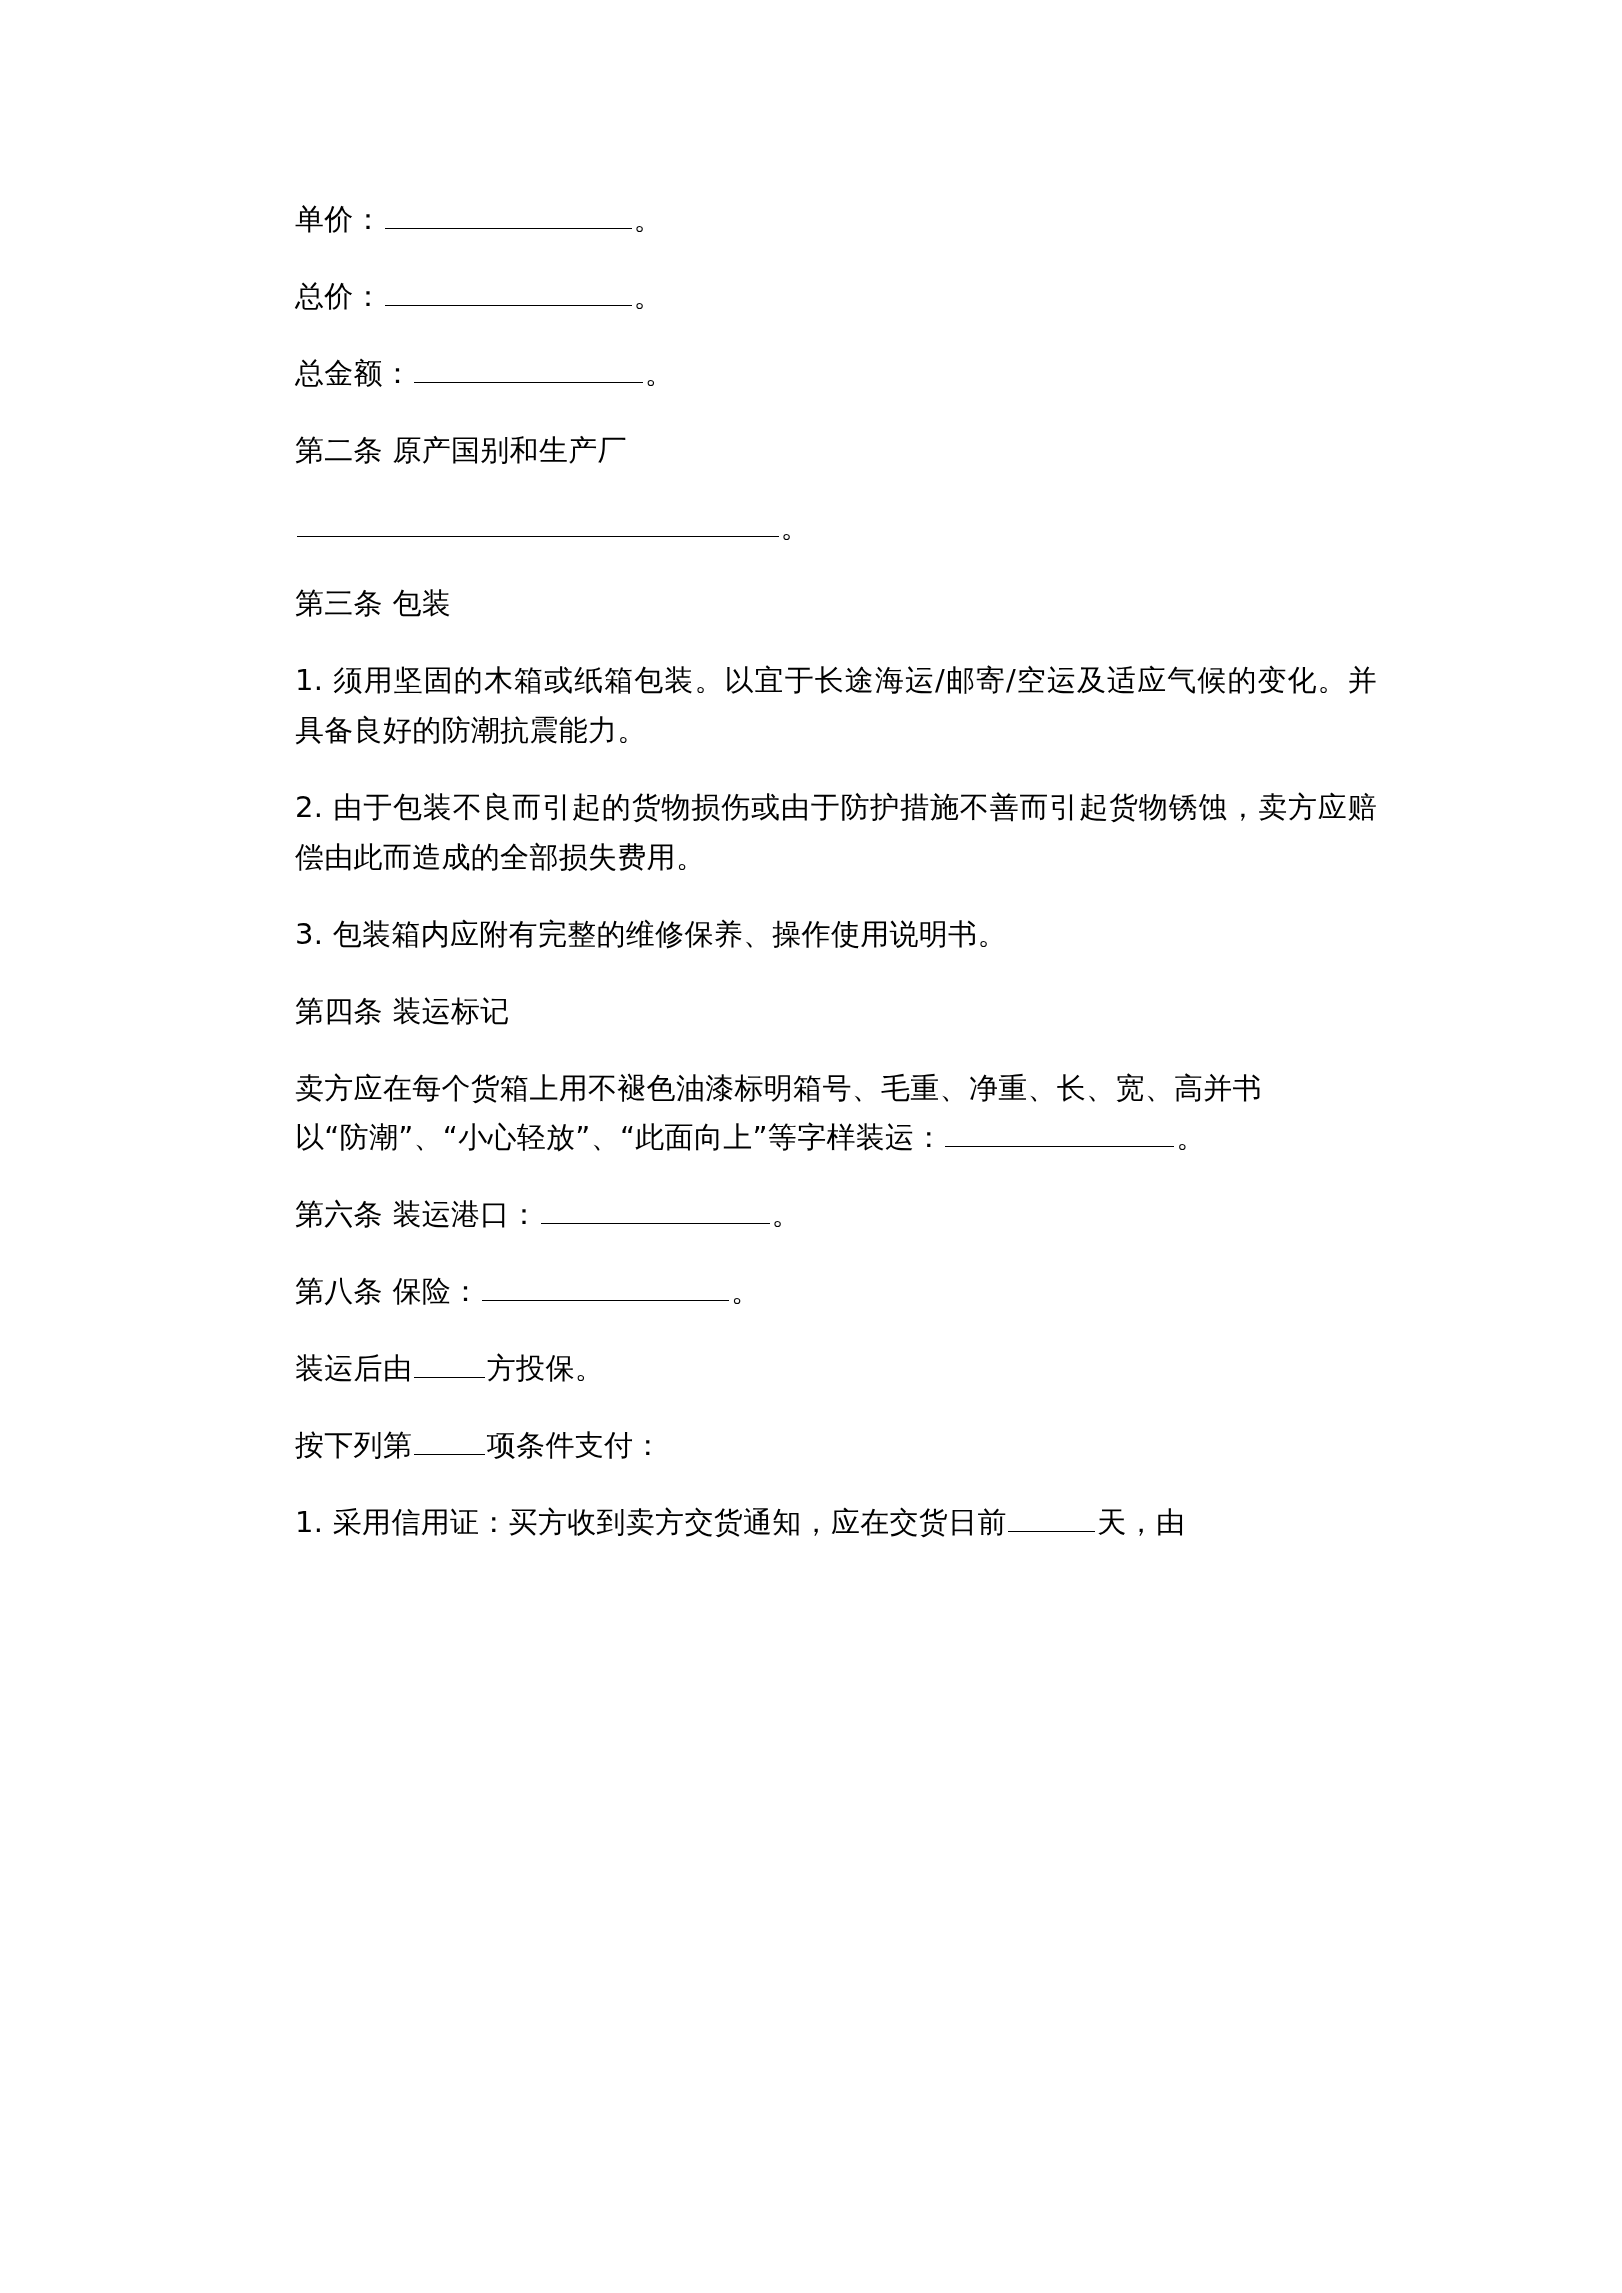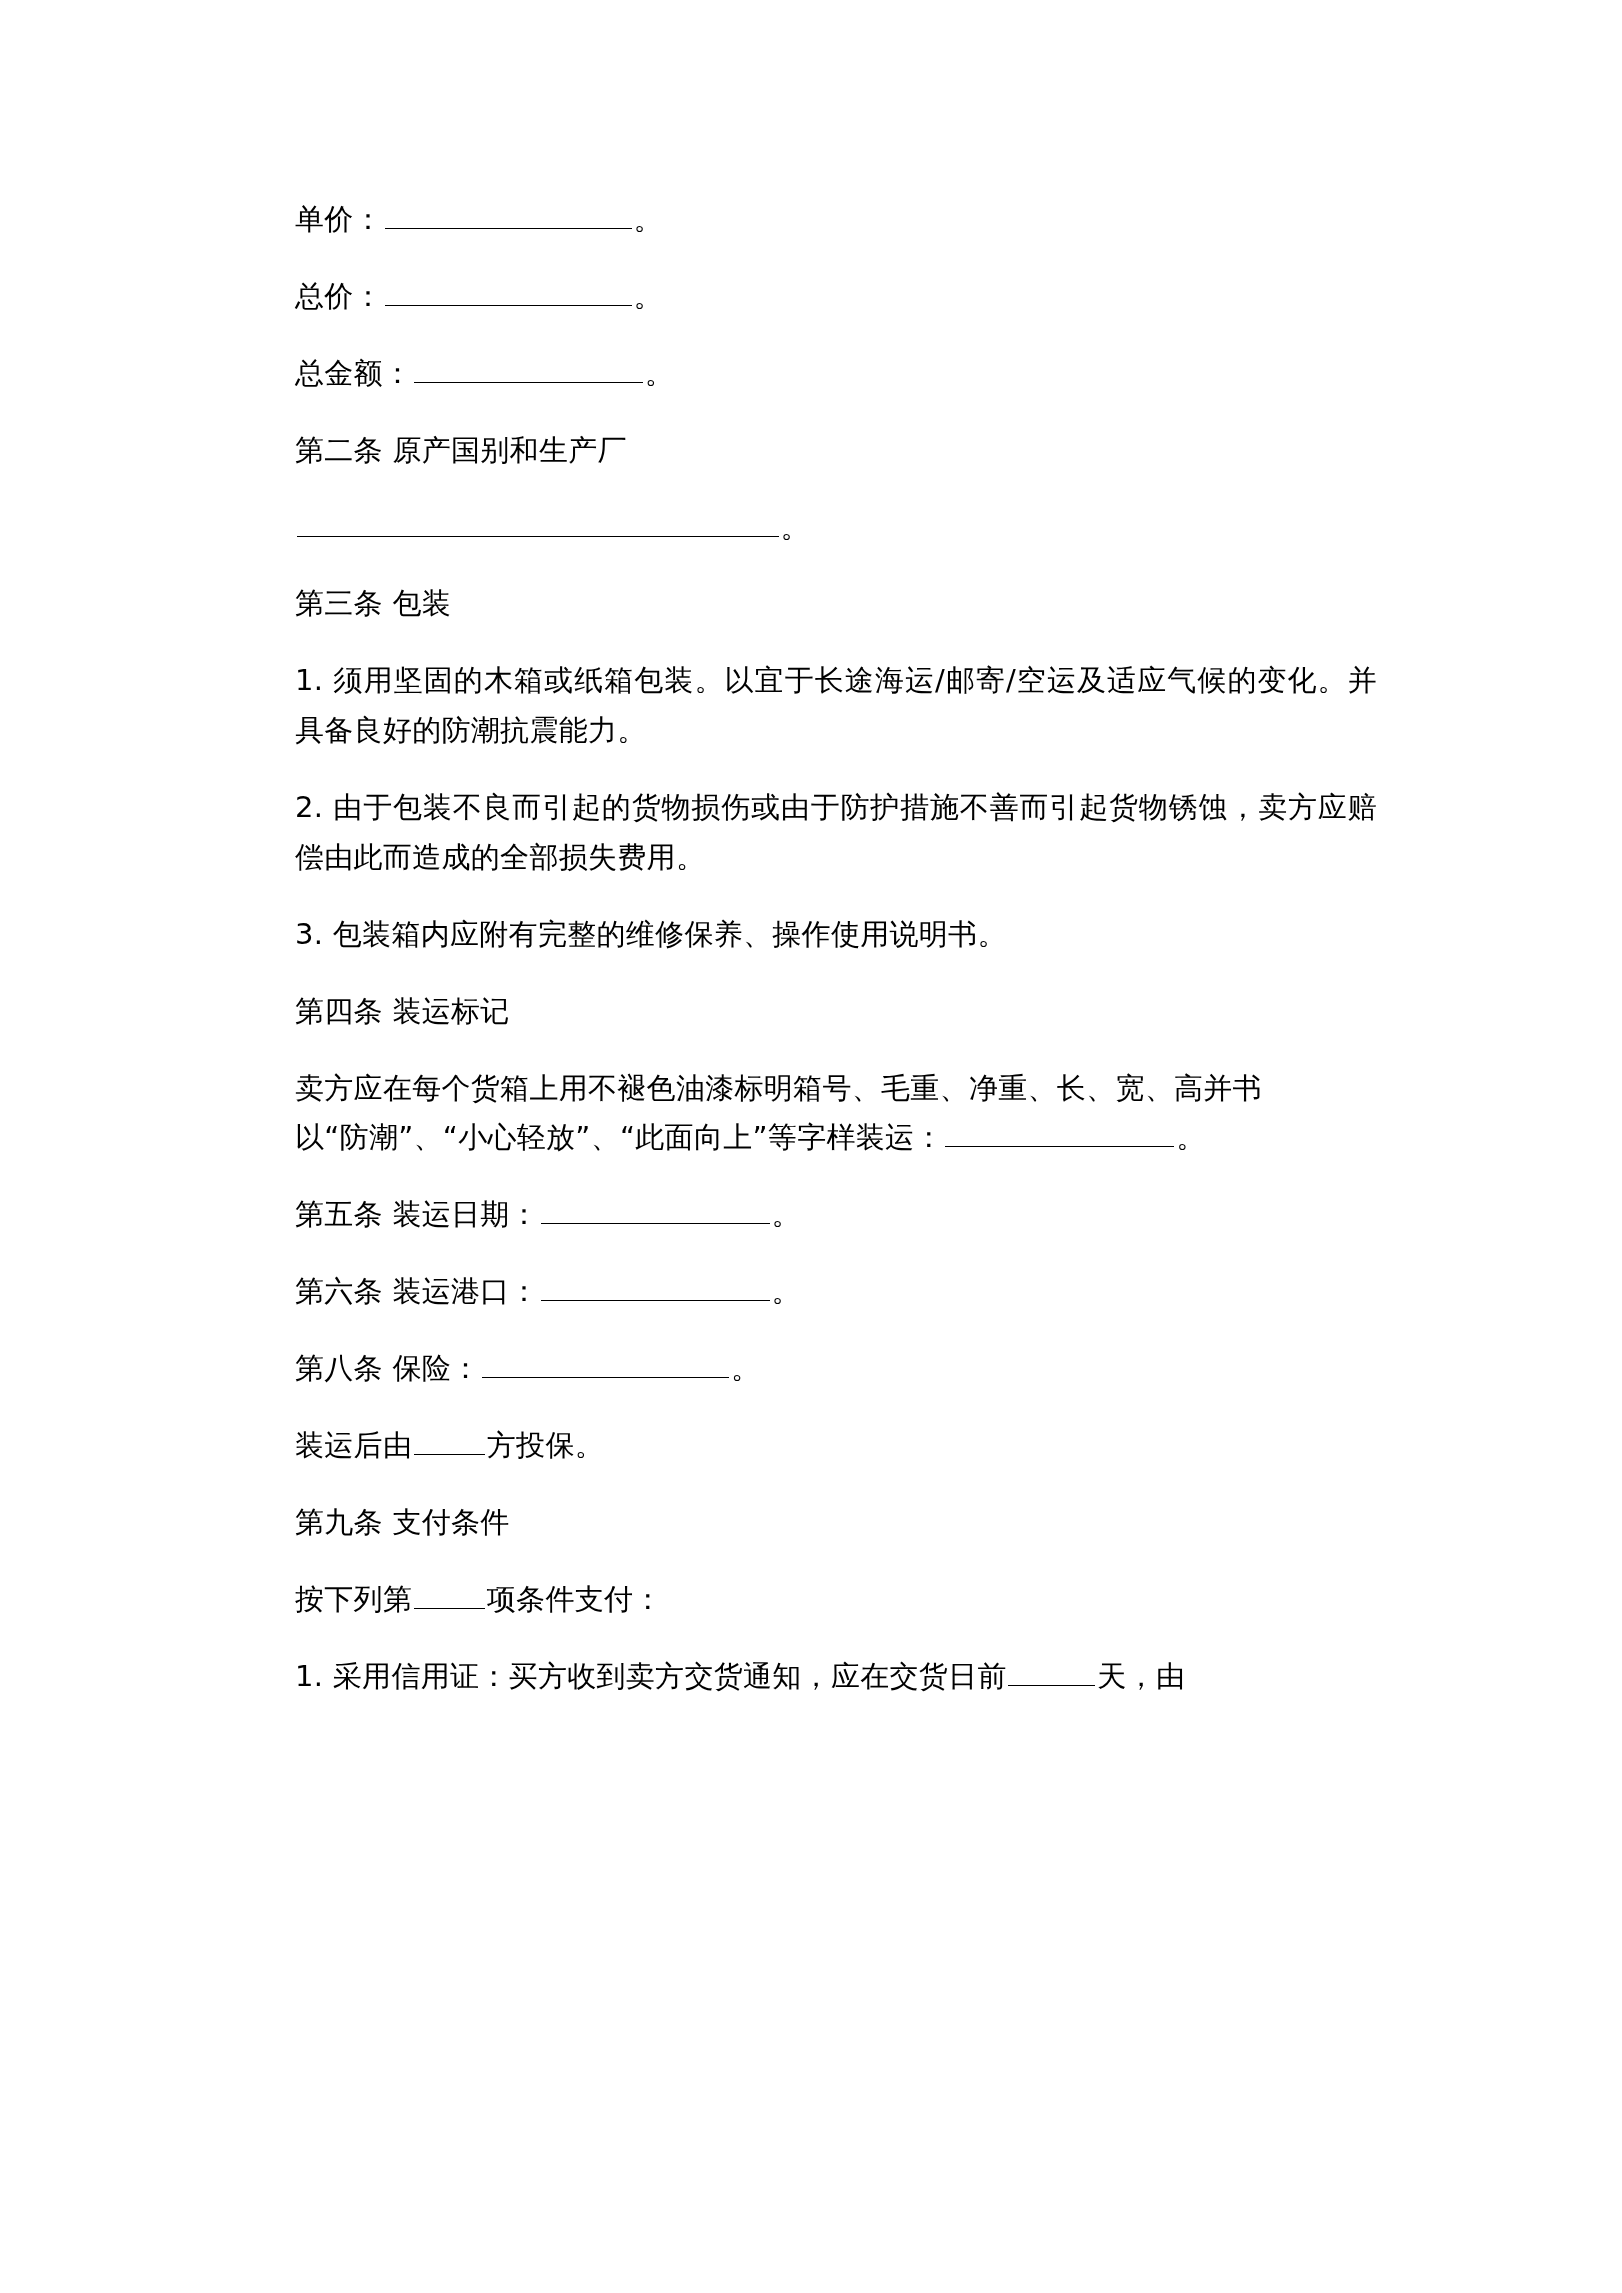--- a/index.html
+++ b/index.html
@@ -83,38 +83,34 @@
 
     <p class="para body">3. 包装箱内应附有完整的维修保养、操作使用说明书。</p>
 
     <p class="para">第四条  装运标记</p>
 
     <p class="para body">
       <span class="hang">卖方应在每个货箱上用不褪色油漆标明箱号、毛重、净重、长、宽、高并书</span>
       <span>以“防潮”、“小心轻放”、“此面向上”等字样装运：</span><span class="line-blank w-md"></span><span>。</span>
     </p>
 
-    <p class="para">
-      <span>第五条  装运日期：</span><span class="line-blank w-md"></span><span>。</span>
-    </p>
 
     <p class="para">
       <span>第六条  装运港口：</span><span class="line-blank w-md"></span><span>。</span>
     </p>
 
 
     <p class="para">
       <span>第八条  保险：</span><span class="line-blank w-lg"></span><span>。</span>
     </p>
 
     <p class="para">
       <span>装运后由</span><span class="line-blank w-sm"></span><span>方投保。</span>
     </p>
 
-    <p class="para">第九条  支付条件</p>
 
     <p class="para">
       <span>按下列第</span><span class="line-blank w-sm"></span><span>项条件支付：</span>
     </p>
 
     <p class="para">
       <span>1. 采用信用证：买方收到卖方交货通知，应在交货日前</span><span class="line-blank w-xs"></span><span>天，由</span>
     </p>
 
   </div>

